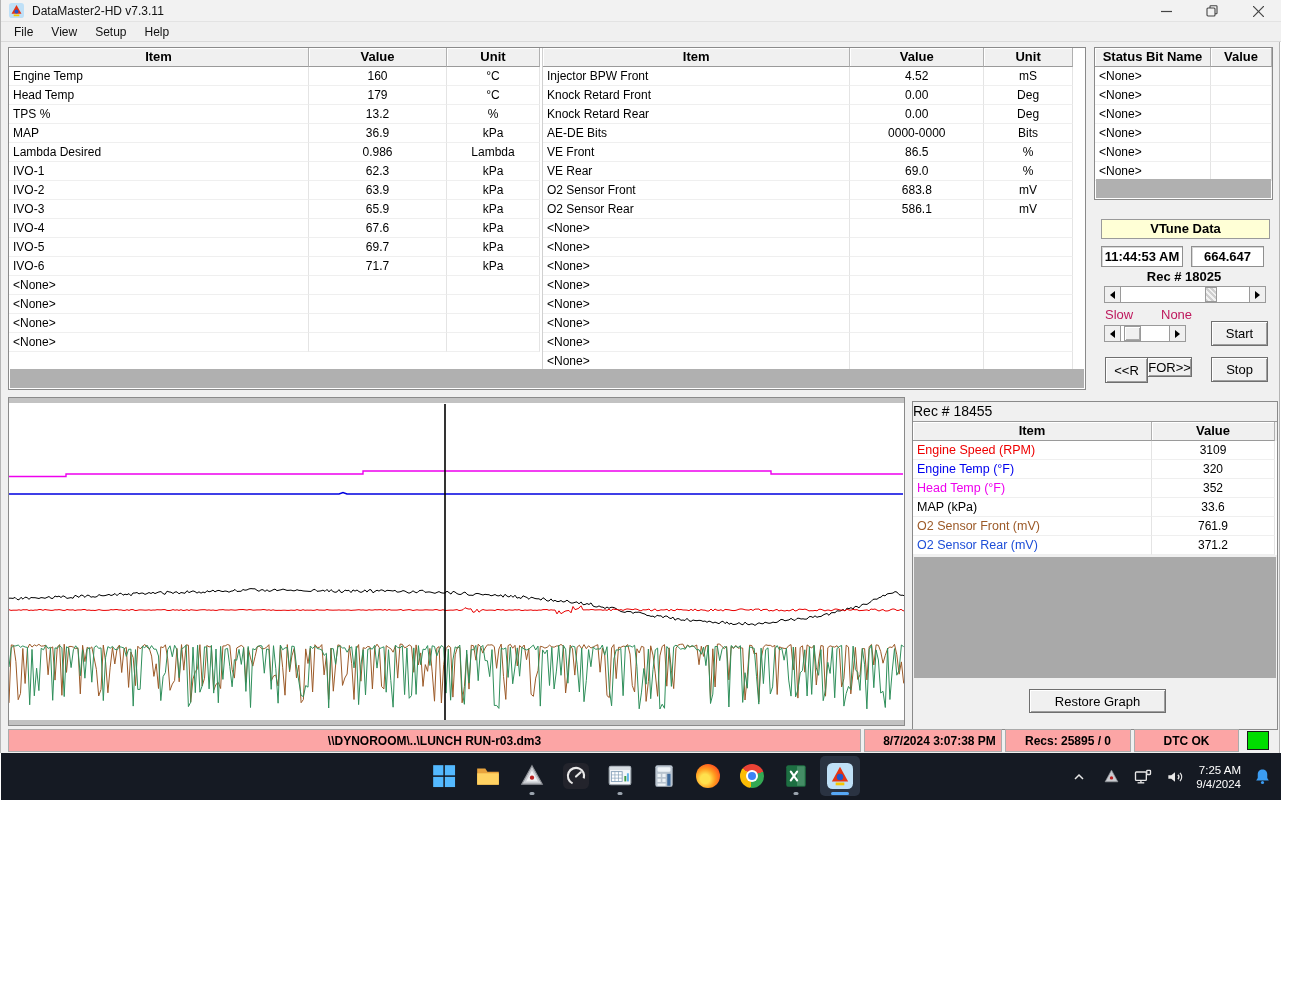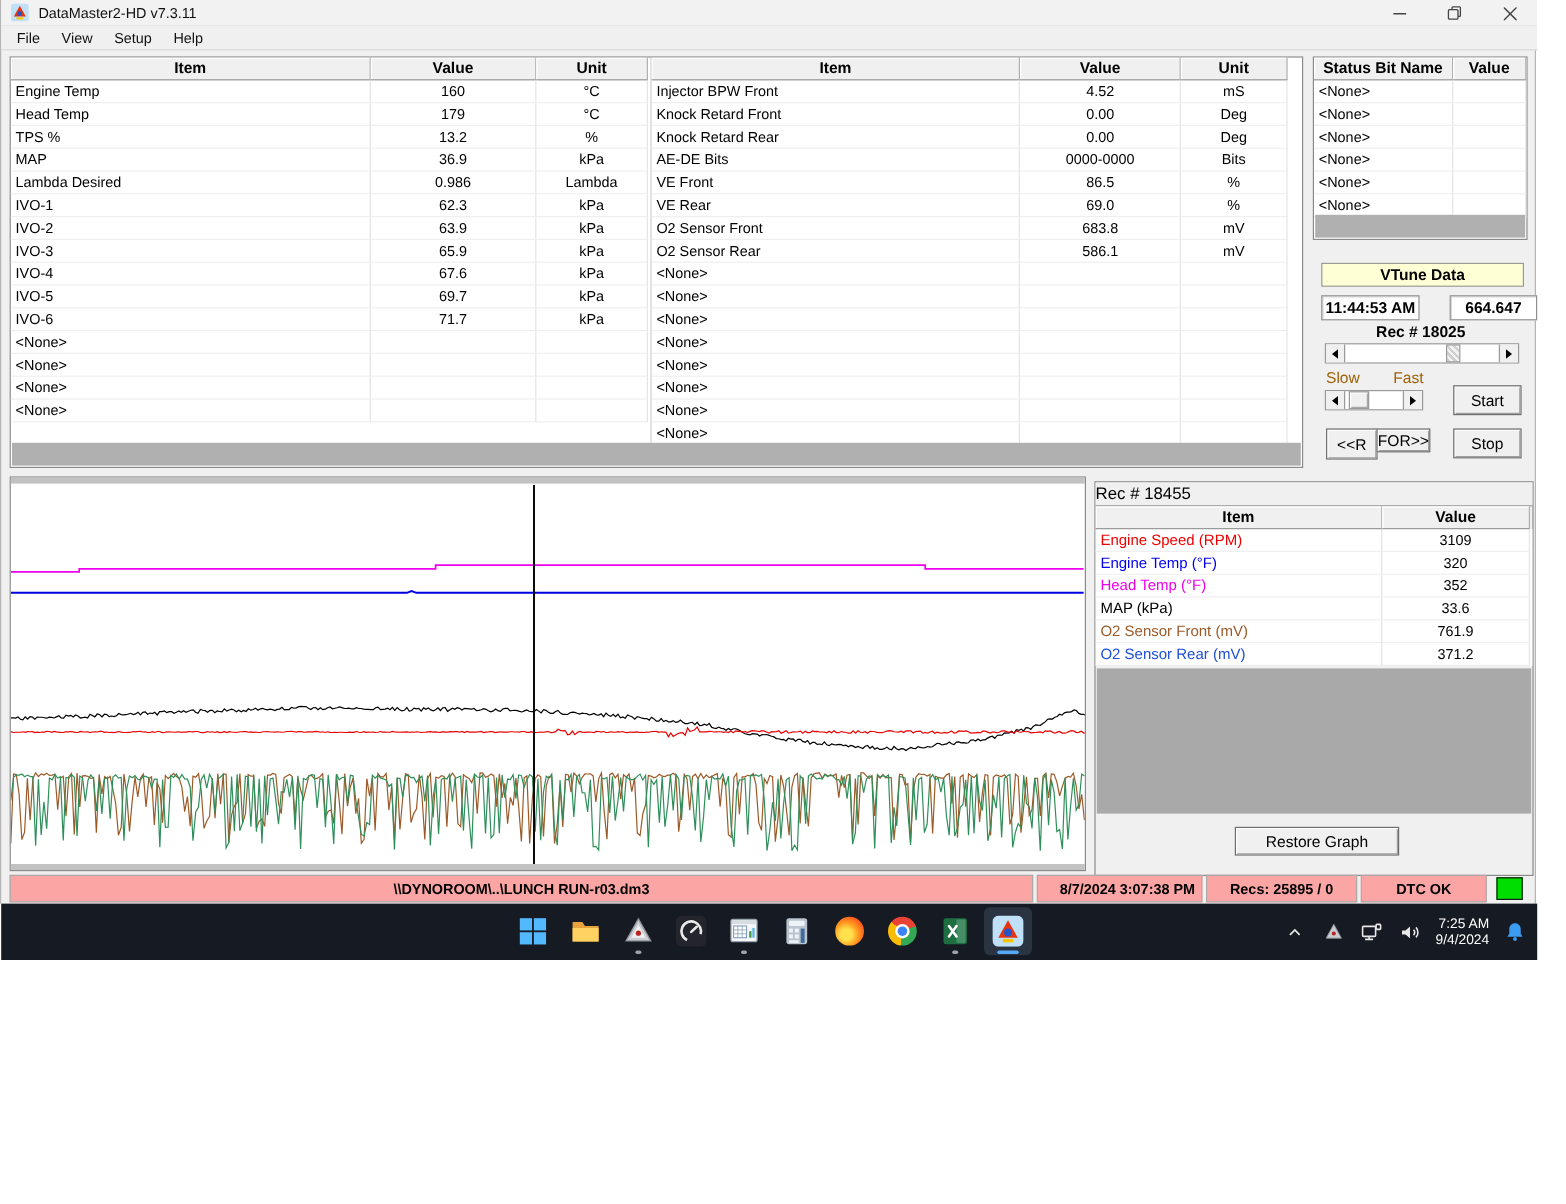--- a/index.html
+++ b/index.html
@@ -34,34 +34,34 @@
   #lefttable{position:absolute;left:0;top:0;width:531px;}
   #midtable{position:absolute;left:533px;top:0;width:531px;border-left:1px solid #d0d0d0;}
   #statuspanel{left:1093px;top:47px;width:179px;height:153px;}
   .col-sbn{width:116px;} .col-sbv{width:61px;}
   
   .sunkenbox{background:#fff;border:1px solid #8f8f8f;box-shadow:inset 1px 1px 0 #d7d7d7;}
   #vtune-header{position:absolute;left:1100px;top:219px;width:169px;height:20px;background:#ffffd6;
     border:1px solid #9a9a9a;font-weight:bold;font-size:13px;text-align:center;line-height:18px;}
   .vt-field{position:absolute;top:246px;height:21px;display:flex;align-items:center;justify-content:center;
     font-weight:bold;font-size:13px;overflow:hidden;white-space:nowrap;}
-  #vt-time{left:1100px;width:82px;} #vt-value{left:1190px;width:73px;margin-left:17px;}
+  #vt-time{left:1100px;width:82px;} #vt-value{left:1190px;width:73px;}
   #vt-reclabel{position:absolute;left:1100px;top:269px;width:166px;text-align:center;font-weight:bold;font-size:13px;}
   .scrollbar{position:absolute;height:17px;display:flex;border:1px solid #9a9a9a;background:#fff;}
   .sb-btn{width:16px;height:100%;background:#f0f0f0;border-right:1px solid #9a9a9a;
     display:flex;align-items:center;justify-content:center;flex:none;}
   .sb-btn.right{border-right:none;border-left:1px solid #9a9a9a;margin-left:auto;}
   .arrL{width:0;height:0;border:4px solid transparent;border-right:5px solid #000;margin-left:-4px;}
   .arrR{width:0;height:0;border:4px solid transparent;border-left:5px solid #000;margin-right:-4px;}
   .sb-thumb{position:absolute;top:0;bottom:0;border:1px solid #9a9a9a;}
   #vt-scroll{left:1103px;top:286px;width:162px;}
   #vt-scroll .sb-thumb{left:100px;width:12px;background:repeating-linear-gradient(45deg,#cfcfcf 0 2px,#f2f2f2 2px 4px);}
   #vt-speed{left:1103px;top:325px;width:82px;}
   #vt-speed .sb-thumb{left:19px;width:17px;background:#f0f0f0;box-shadow:inset 1px 1px 0 #fff,inset -1px -1px 0 #a8a8a8;}
-  .vt-lbl{position:absolute;top:307px;font-size:13px;color:#a16207;}
+  .vt-lbl{position:absolute;top:307px;font-size:13px;color:#be185d;}
   #lbl-slow{left:1104px;} #lbl-fast{left:1160px;}
   .btn{background:#f0f0f0;border:1px solid #6f6f6f;box-shadow:inset 1px 1px 0 #fff,inset -1px -1px 0 #9e9e9e;
     font-size:13px;font-family:inherit;display:flex;align-items:center;justify-content:center;
     position:absolute;cursor:default;white-space:nowrap;overflow:hidden;}
   #btn-start{left:1210px;top:321px;width:57px;height:25px;}
   #btn-stop{left:1210px;top:357px;width:57px;height:25px;}
   #btn-rev{left:1104px;top:357px;width:43px;height:26px;}
   #btn-for{left:1146px;top:357px;width:45px;height:20px;}
   
   #graphpanel{left:7px;top:397px;width:897px;height:329px;background:#fff;border:1px solid #8a8a8a;}
@@ -358,21 +358,21 @@
   <div id="vt-scroll" class="scrollbar">
     <div class="sb-btn">
         <span class="arrL"></span>
       </div>
     <div class="sb-thumb"></div>
     <div class="sb-btn right">
         <span class="arrR"></span>
       </div>
   </div>
   <div id="lbl-slow" class="vt-lbl">Slow</div>
-  <div id="lbl-fast" class="vt-lbl">Fast</div>
+  <div id="lbl-fast" class="vt-lbl">None</div>
   <div id="vt-speed" class="scrollbar">
     <div class="sb-btn">
         <span class="arrL"></span>
       </div>
     <div class="sb-thumb"></div>
     <div class="sb-btn right">
         <span class="arrR"></span>
       </div>
   </div>
   <div id="btn-start" class="btn">Start</div>

